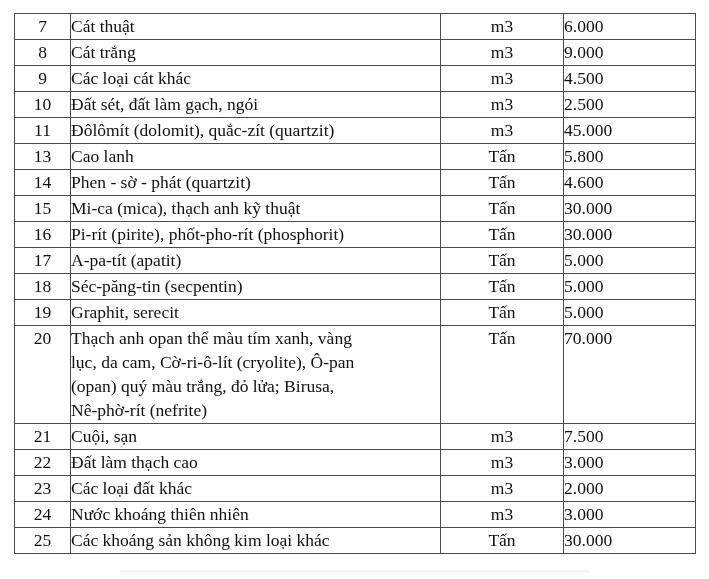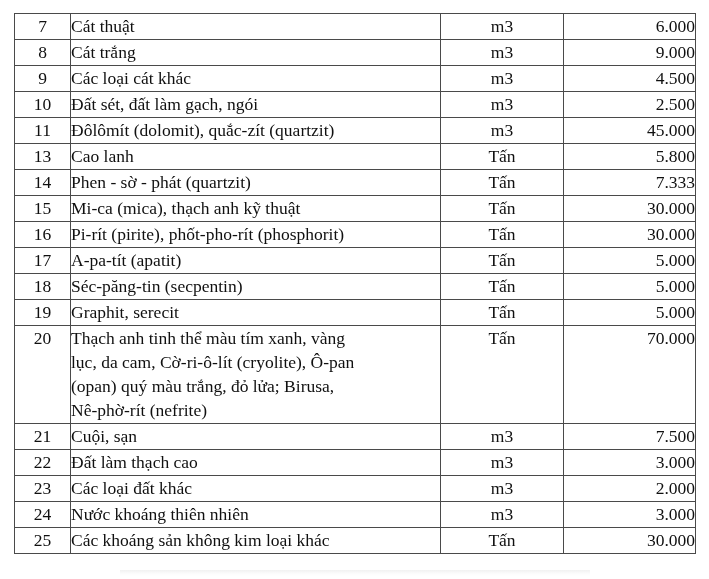--- a/index.html
+++ b/index.html
@@ -54,21 +54,20 @@
   }
   td.cell-name {
     text-align: left;
     padding-left: 9px;
     padding-right: 6px;
   }
   td.cell-unit {
     text-align: center;
   }
   td.cell-price {
-    text-align: right;
     padding-right: 9px;
   }
 
   
   tr.row-tall td {
     height: 118px;
   }
   tr.row-tall td.cell-name {
     line-height: 26px;
   }
@@ -137,21 +136,21 @@
         <tr>
           <td class="cell-no">13</td>
           <td class="cell-name">Cao lanh</td>
           <td class="cell-unit">Tấn</td>
           <td class="cell-price">5.800</td>
         </tr>
         <tr>
           <td class="cell-no">14</td>
           <td class="cell-name">Phen - sờ - phát (quartzit)</td>
           <td class="cell-unit">Tấn</td>
-          <td class="cell-price">7.333</td>
+          <td class="cell-price">4.600</td>
         </tr>
         <tr>
           <td class="cell-no">15</td>
           <td class="cell-name">Mi-ca (mica), thạch anh kỹ thuật</td>
           <td class="cell-unit">Tấn</td>
           <td class="cell-price">30.000</td>
         </tr>
         <tr>
           <td class="cell-no">16</td>
           <td class="cell-name">Pi-rít (pirite), phốt-pho-rít (phosphorit)</td>
@@ -172,21 +171,21 @@
         </tr>
         <tr>
           <td class="cell-no">19</td>
           <td class="cell-name">Graphit, serecit</td>
           <td class="cell-unit">Tấn</td>
           <td class="cell-price">5.000</td>
         </tr>
         <tr class="row-tall">
           <td class="cell-no">20</td>
           <td class="cell-name">
-            <span class="line">Thạch anh tinh thể màu tím xanh, vàng</span>
+            <span class="line">Thạch anh opan thể màu tím xanh, vàng</span>
             <span class="line">lục, da cam, Cờ-ri-ô-lít (cryolite), Ô-pan</span>
             <span class="line">(opan) quý màu trắng, đỏ lửa; Birusa,</span>
             <span class="line">Nê-phờ-rít (nefrite)</span>
           </td>
           <td class="cell-unit">Tấn</td>
           <td class="cell-price">70.000</td>
         </tr>
         <tr>
           <td class="cell-no">21</td>
           <td class="cell-name">Cuội, sạn</td>

